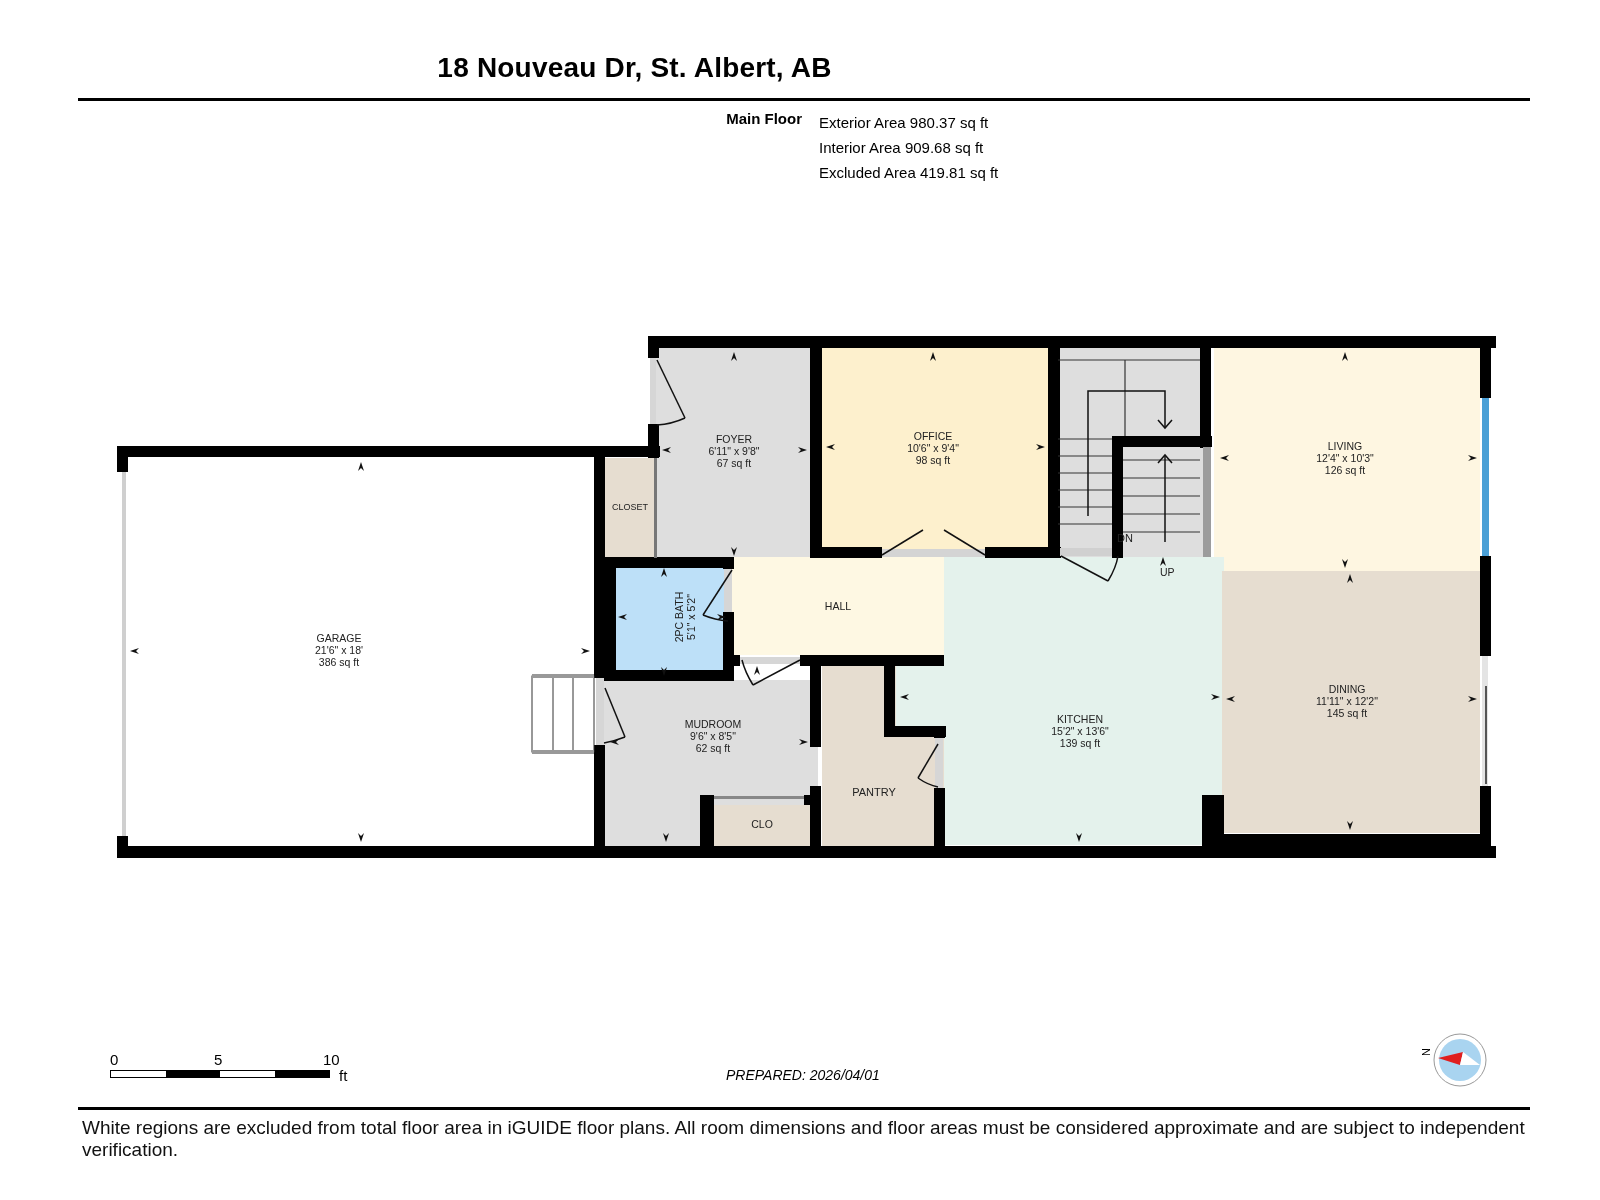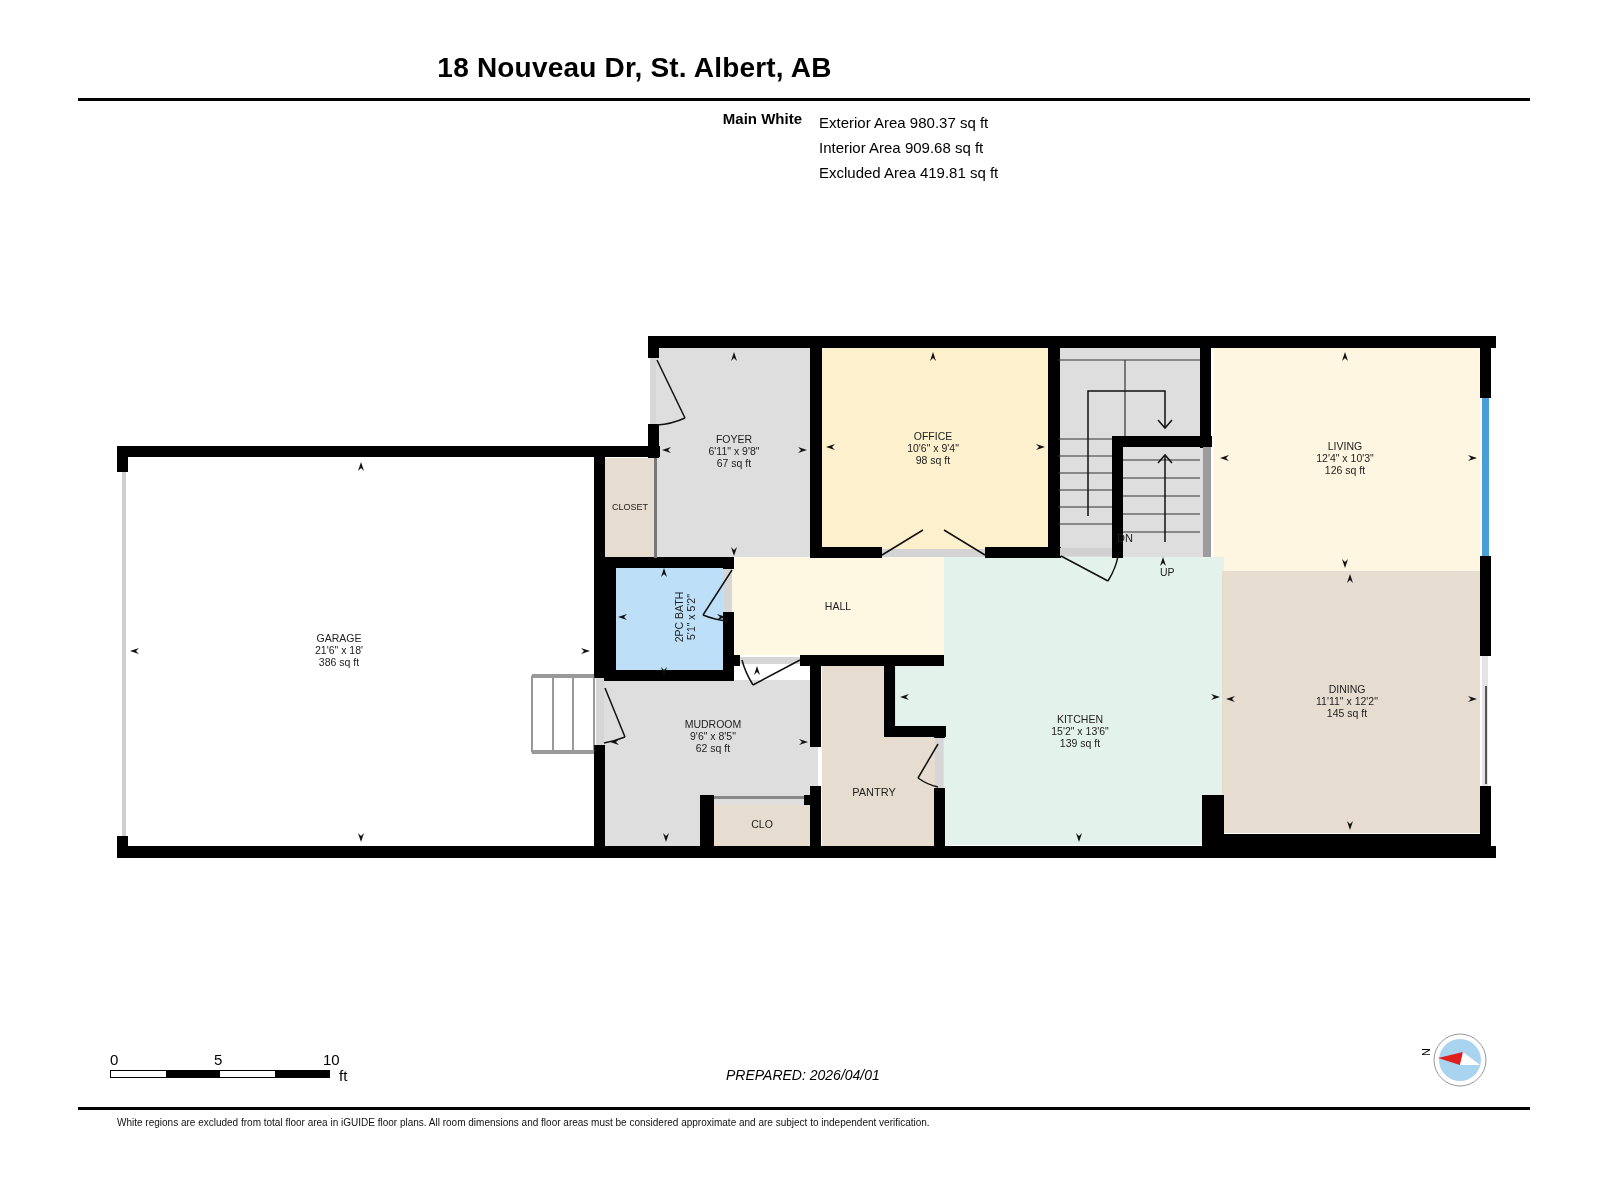--- a/index.html
+++ b/index.html
@@ -10,30 +10,30 @@
   .rule { position: absolute; left: 78px; width: 1452px; height: 3px; background: #000; }
   .rule.top { top: 98px; }
   .rule.bottom { top: 1107px; }
   .floor-label { position: absolute; left: 700px; top: 110px; width: 102px; text-align: right;
                  font-size: 15px; font-weight: bold; }
   .area-list { position: absolute; left: 819px; top: 110px; font-size: 15px; line-height: 25px; }
   .plan { position: absolute; left: 0; top: 0; }
   .scale { position: absolute; left: 110px; top: 1053px; }
   .scale-num { position: absolute; font-size: 15px; top: -2px; }
   .prepared { position: absolute; left: 726px; top: 1067px; font-size: 14px; font-style: italic; }
-  .disclaimer { position: absolute; left: 82px; top: 1117px; font-size: 10px; color: #111; margin-left: 35px; }
+  .disclaimer { position: absolute; left: 82px; top: 1117px; font-size: 19px; color: #111; }
   .compass { position: absolute; left: 1420px; top: 1032px; }
 </style>
 </head>
 <body>
 
 <div class="title">18 Nouveau Dr, St. Albert, AB</div>
 <div class="rule top"></div>
 
-<div class="floor-label">Main White</div>
+<div class="floor-label">Main Floor</div>
 <div class="area-list">
   <div>Exterior Area 980.37 sq ft</div>
   <div>Interior Area 909.68 sq ft</div>
   <div>Excluded Area 419.81 sq ft</div>
 </div>
 
 <svg class="plan" width="1600" height="1200" viewBox="0 0 1600 1200">
   <defs>
     <marker id="tri" viewBox="0 0 10 10" refX="5" refY="5" markerWidth="6" markerHeight="6" orient="auto"></marker>
   </defs>

